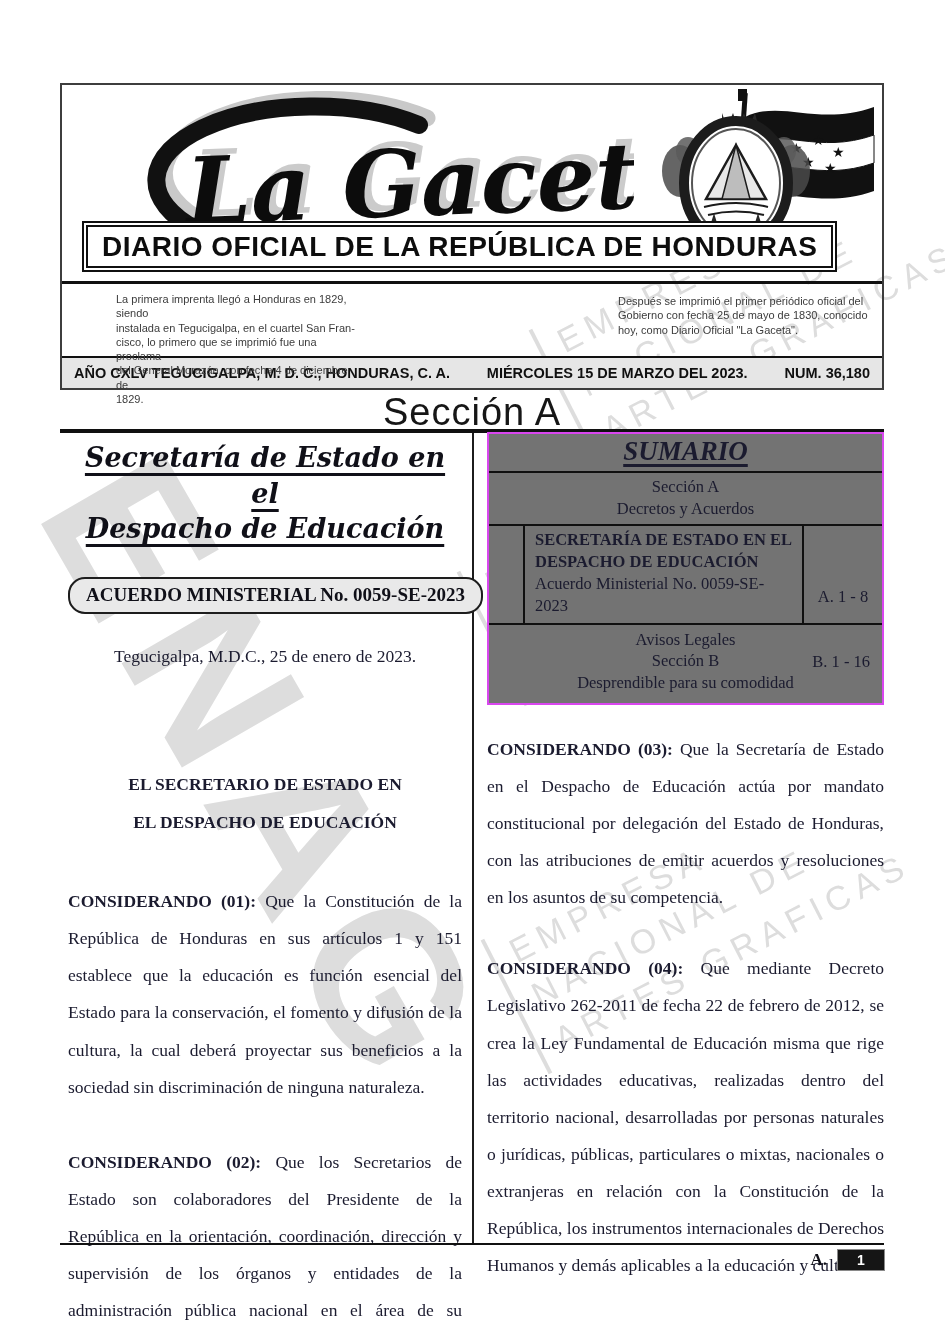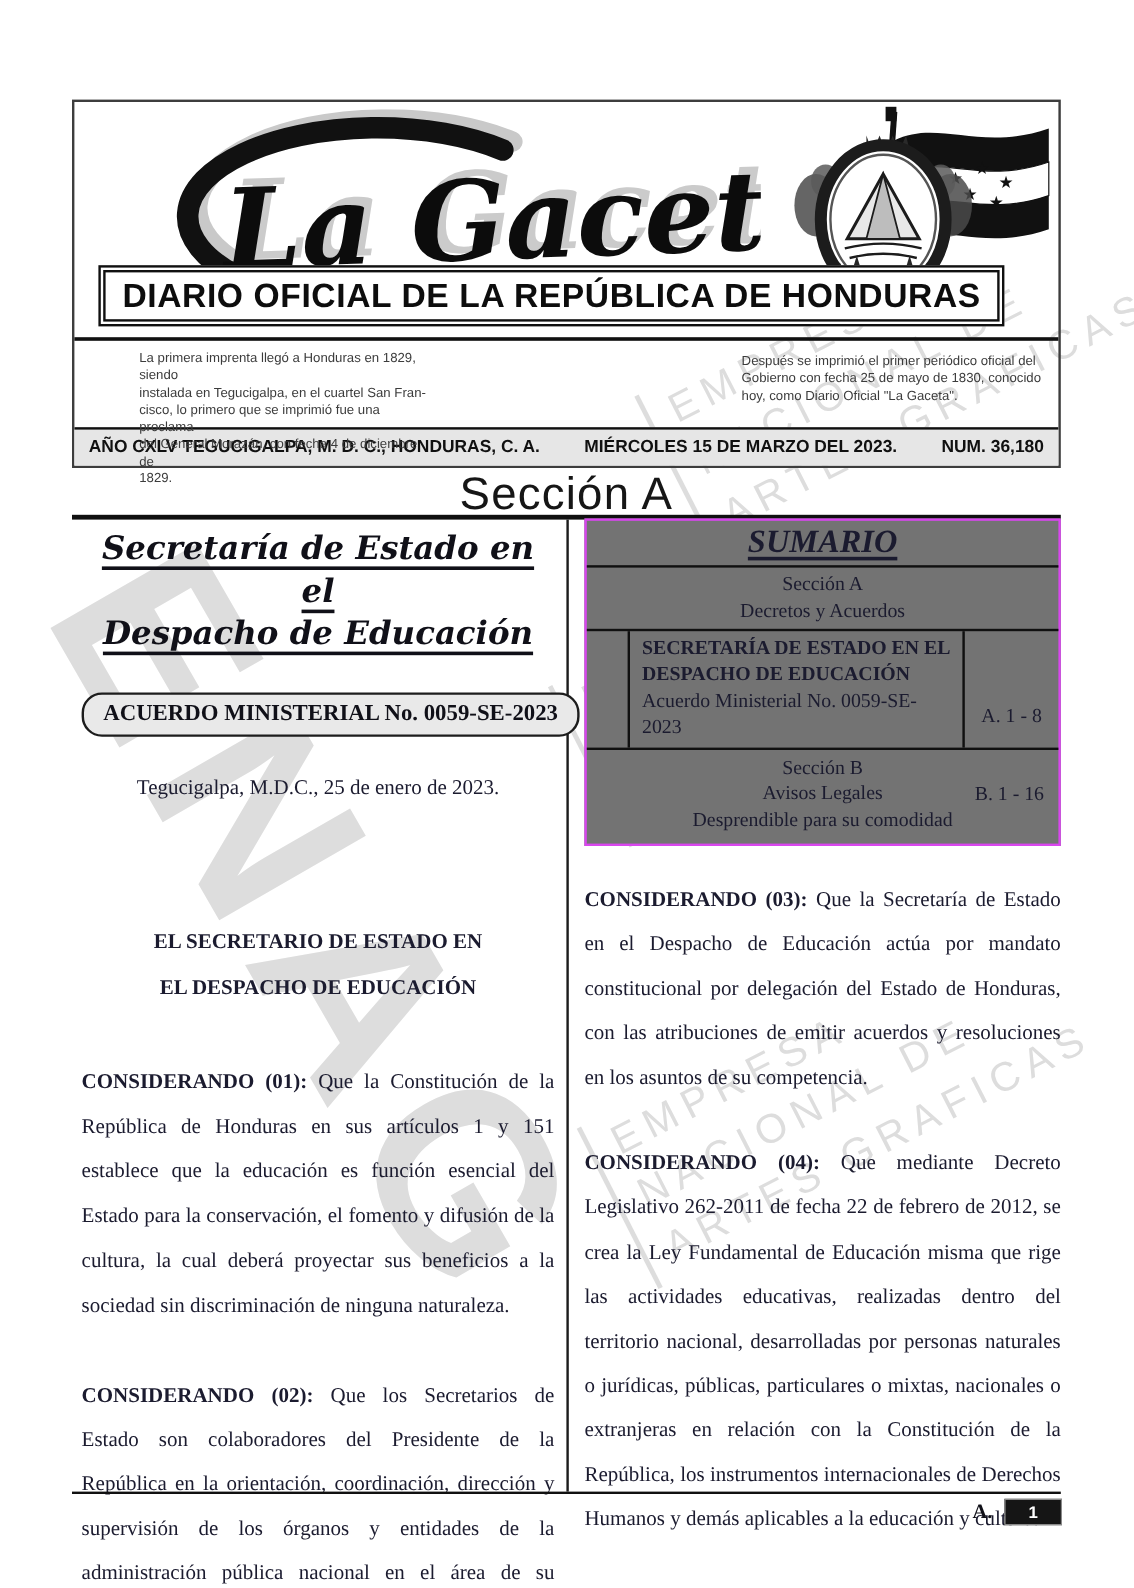--- a/index.html
+++ b/index.html
@@ -233,22 +233,22 @@
       <div class="sum-entry">
         <div class="sum-spacer"></div>
         <div class="sum-mid">
           <div class="sum-org">SECRETARÍA DE ESTADO EN EL</div>
           <div class="sum-org">DESPACHO DE EDUCACIÓN</div>
           <div>Acuerdo Ministerial No. 0059-SE-2023</div>
         </div>
         <div class="sum-pages">A. 1 - 8</div>
       </div>
       <div class="sum-b">
+        <div>Avisos Legales</div>
         <div>Sección B</div>
-        <div>Avisos Legales</div>
         <div>Desprendible para su comodidad</div>
         <div class="sum-b-pages">B.  1 - 16</div>
       </div>
     </div>
     <p class="para rc-para1"><b class="plabel">CONSIDERANDO (03):</b> <span>Que la Secretaría de Estado en el Despacho de Educación actúa por mandato constitucional por delegación del Estado de Honduras, con las atribuciones de emitir acuerdos y resoluciones en los asuntos de su competencia.</span></p>
     <p class="para rc-para2"><b class="plabel">CONSIDERANDO (04):</b> <span>Que mediante Decreto Legislativo 262-2011 de fecha 22 de febrero de 2012, se crea la Ley Fundamental de Educación misma que rige las actividades educativas, realizadas dentro del territorio nacional, desarrolladas por personas naturales o jurídicas, públicas, particulares o mixtas, nacionales o extranjeras en relación con la Constitución de la República, los instrumentos internacionales de Derechos Humanos y demás aplicables a la educación y cultura.</span></p>
   </div>
 
   <div class="layer foot-rule"></div>
   <div class="layer footer">

